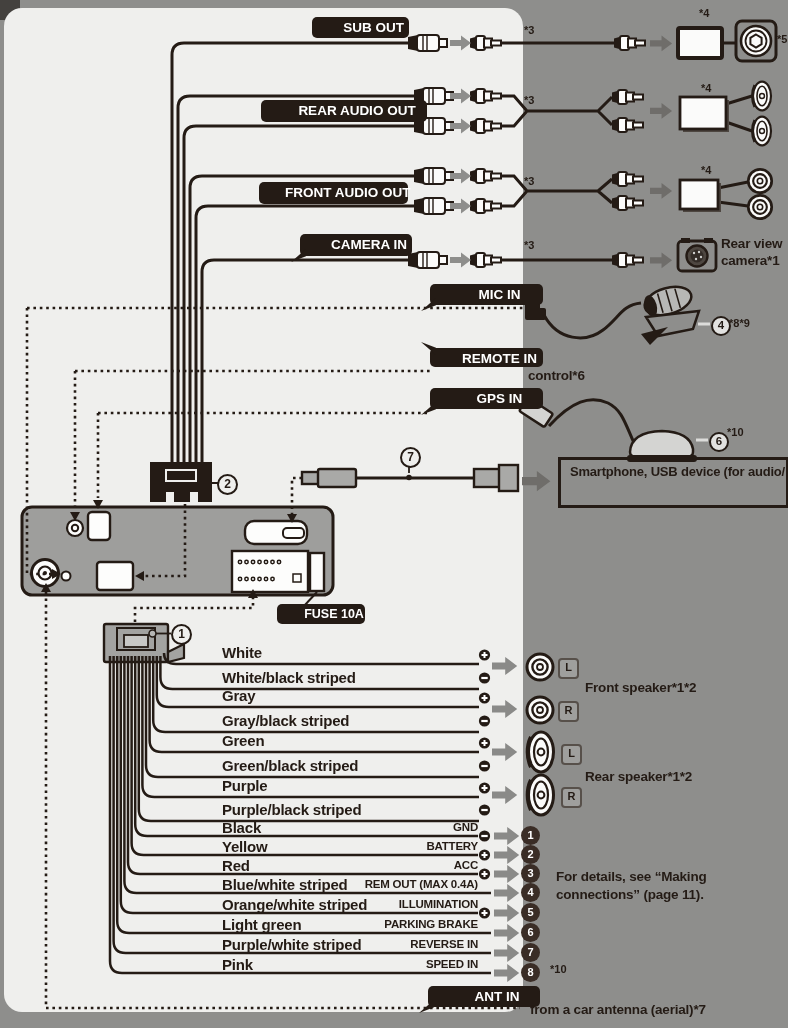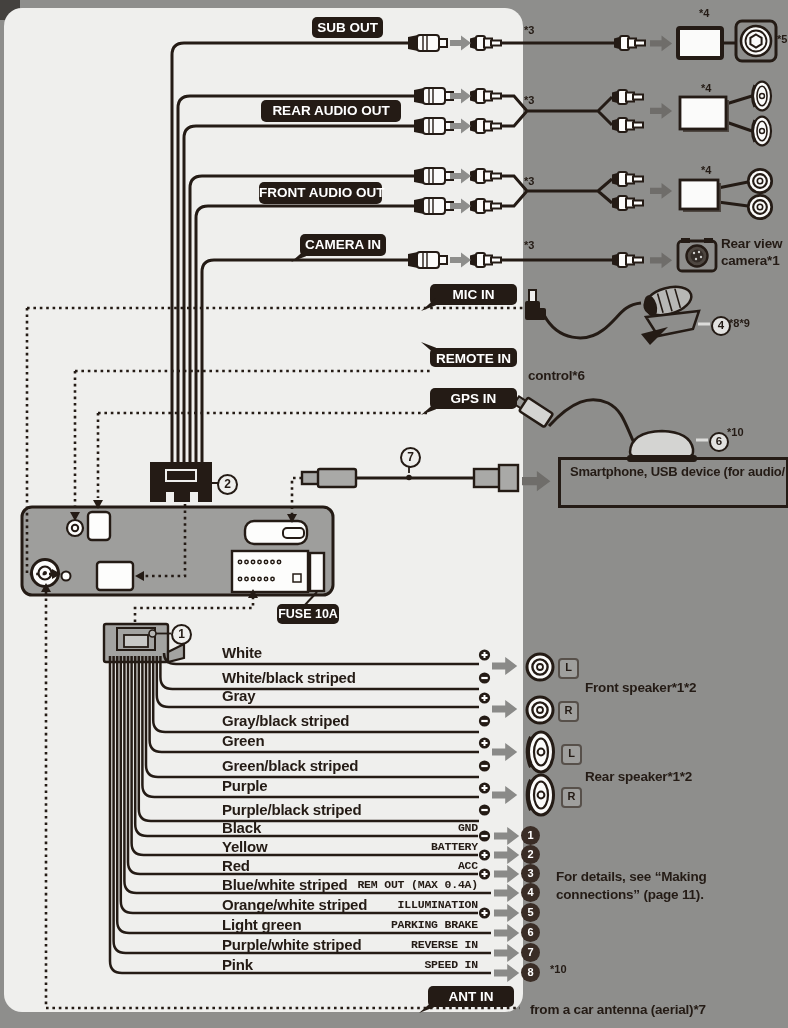--- a/index.html
+++ b/index.html
@@ -4,28 +4,28 @@
 <style>
   :root{ --ink:#241b15; --panel:#efefed; --gray:#8e8e8c; }
   html,body{margin:0;padding:0;background:#8e8e8c;}
   #stage{position:relative;width:788px;height:1028px;overflow:hidden;
          font-family:"Liberation Sans","DejaVu Sans",sans-serif;}
   .corner{position:absolute;left:0;top:0;width:20px;height:20px;background:#44413e;}
   .panel{position:absolute;left:4px;top:8px;width:519px;height:1004px;background:var(--panel);border-radius:18px;}
   .graycol{position:absolute;left:523px;top:0;width:265px;height:1028px;background:var(--gray);}
   svg.art{position:absolute;left:0;top:0;}
   .pill{position:absolute;background:var(--ink);color:#fff;font-weight:700;font-size:13.5px;
-        text-align:center;border-radius:5px;white-space:nowrap;z-index:5;}
+        text-align:center;border-radius:5px;white-space:nowrap;z-index:5;padding-left:26px;}
   .tail-bl::before{content:"";position:absolute;left:-9px;bottom:-6px;width:15px;height:13px;
         background:var(--ink);clip-path:polygon(100% 0,100% 55%,0 100%);}
   .tail-tl::before{content:"";position:absolute;left:-9px;top:-6px;width:15px;height:13px;
         background:var(--ink);clip-path:polygon(100% 45%,100% 100%,0 0);}
   .t{position:absolute;font-weight:700;color:var(--ink);z-index:5;white-space:nowrap;}
   .wlabel{font-size:15px;letter-spacing:-0.2px;}
-  .flabel{font-size:11.5px;text-align:right;width:150px;letter-spacing:-0.2px;font-family:Liberation Mono, monospace;}
+  .flabel{font-size:11.5px;text-align:right;width:150px;letter-spacing:-0.2px;}
   .note{font-size:11px;}
   .gtext{font-size:13.5px;line-height:18px;letter-spacing:-0.2px;}
   .circ{position:absolute;background:var(--panel);border:2.4px solid var(--ink);border-radius:50%;
         color:var(--ink);font-weight:700;text-align:center;z-index:6;}
   .term{position:absolute;width:19px;height:19px;border-radius:50%;background:#3a2d26;color:#fff;
         font-size:11px;font-weight:700;text-align:center;line-height:19px;z-index:6;}
   .chbadge{position:absolute;width:17px;height:17px;border:2px solid #57504a;background:#9f9f9d;
         border-radius:4px;color:var(--ink);font-weight:700;font-size:11px;text-align:center;line-height:15px;z-index:6;}
   .smartbox{position:absolute;left:558px;top:457px;width:216px;height:42px;border:3.5px solid var(--ink);
         padding:3px 0 0 9px;z-index:5;}

